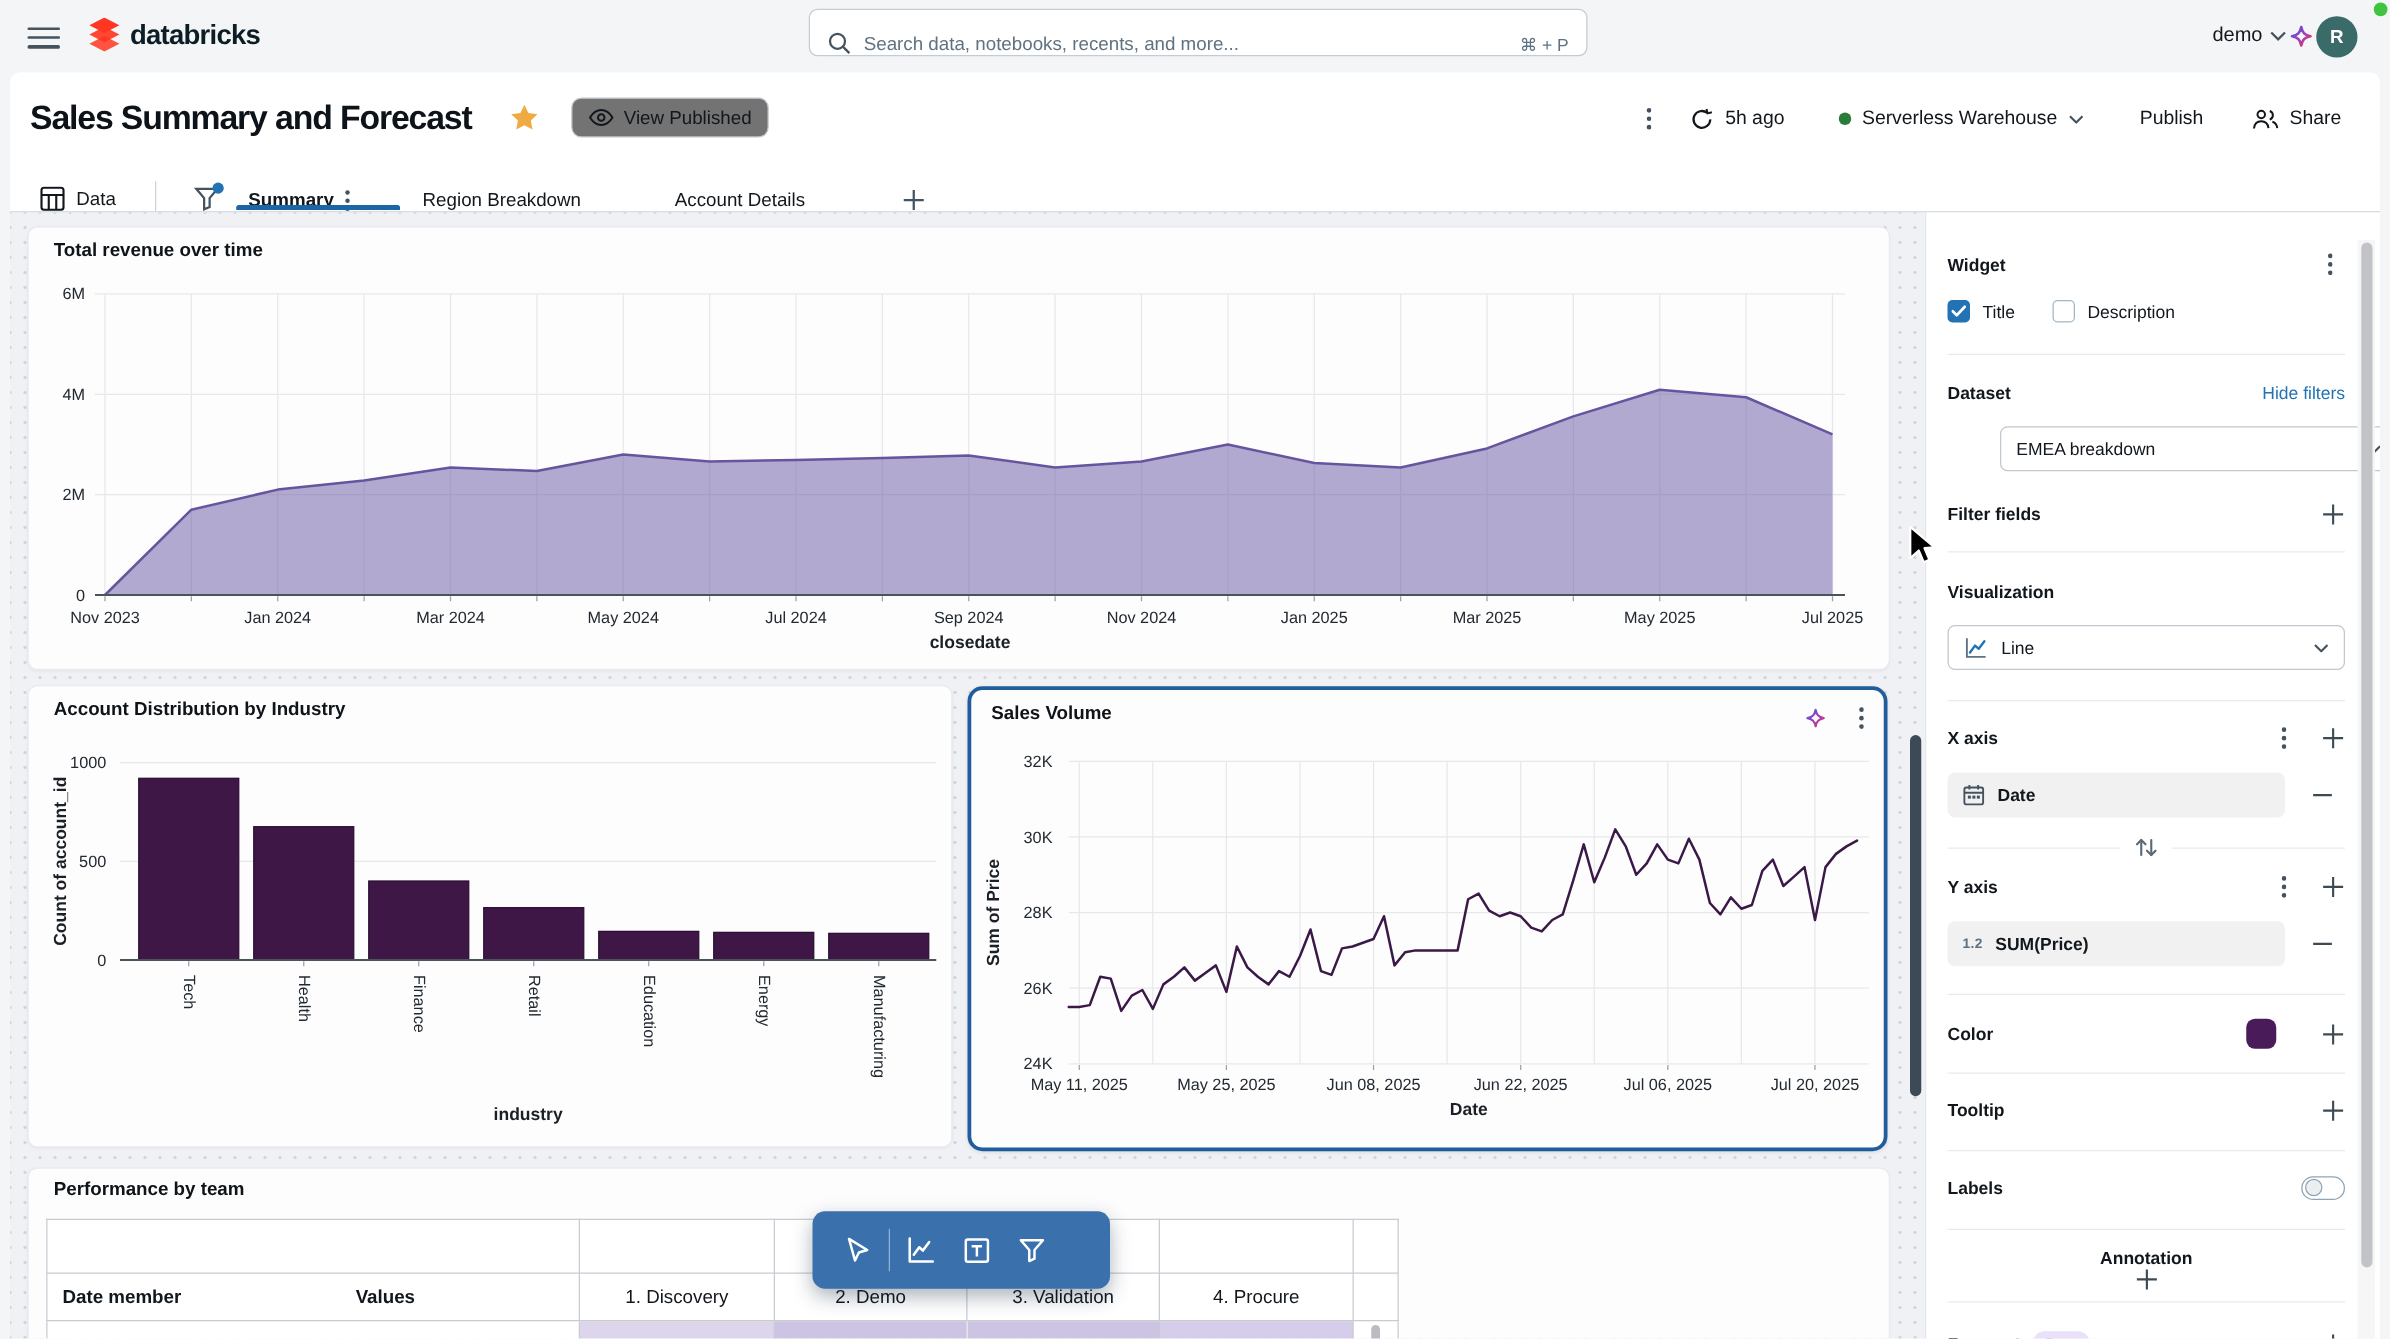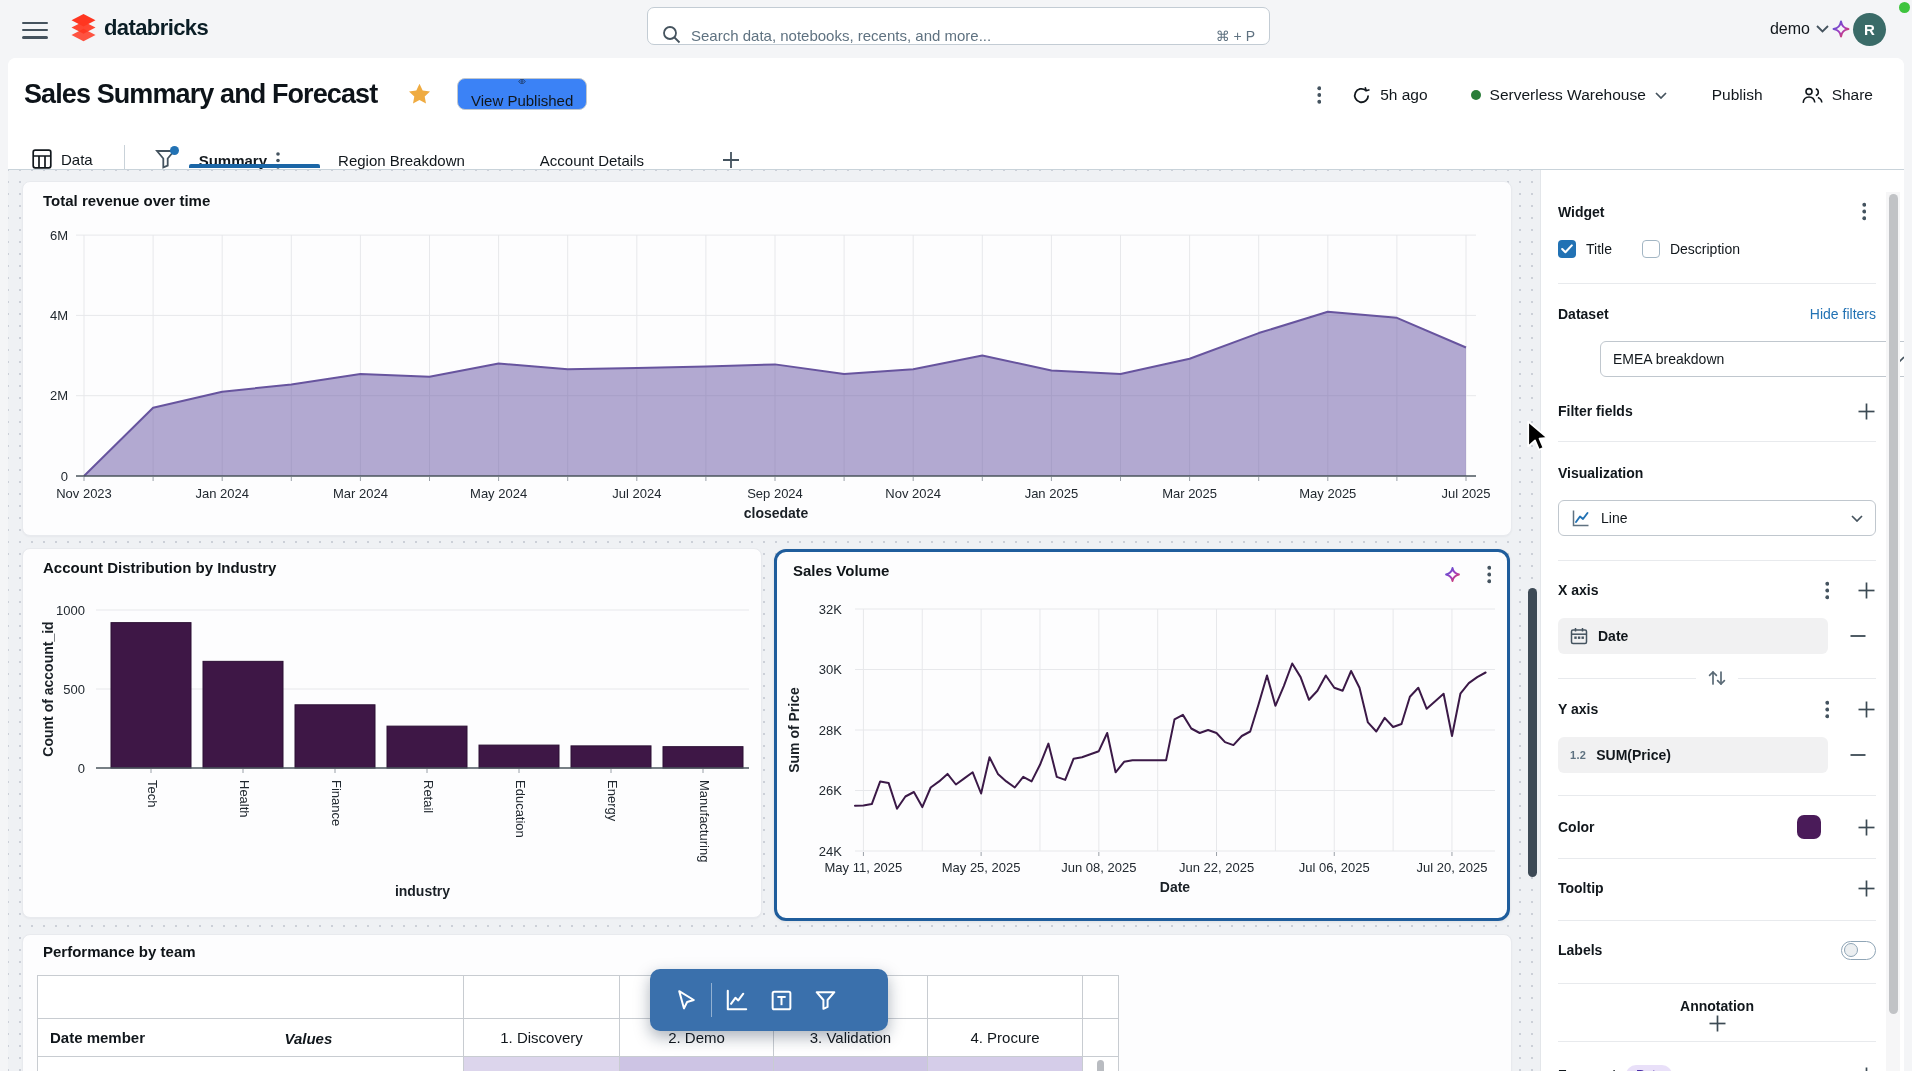--- a/index.html
+++ b/index.html
@@ -20,21 +20,21 @@
   .workspace { display:flex; align-items:center; gap:6px; font-size:16px; color:#11171c; cursor:pointer; }
   .avatar { width:33px; height:33px; border-radius:50%; background:#3a6b68; color:#fff; font-size:15px; font-weight:700; display:flex; align-items:center; justify-content:center; }
   .rec-dot { position:absolute; right:2px; top:2px; width:11px; height:11px; border-radius:50%; background:#3ec43e; }
 
   
   .page { position:absolute; left:8px; top:58px; width:1896px; height:1013px; background:#ffffff; border-radius:8px 8px 0 0; overflow:hidden; }
 
   .page-header { position:absolute; left:0; top:0; width:1896px; height:112px; background:#fff; border-bottom:1px solid #c9d3da; }
   .doc-title { position:absolute; left:16px; top:21px; font-size:27px; font-weight:700; color:#0d1319; letter-spacing:-0.9px; }
   .fav-star { position:absolute; left:400px; top:25px; }
-  .btn-view { position:absolute; left:449px; top:20px; height:32px; padding:0 13px; display:flex; align-items:center; gap:8px; border:1px solid #c0c7ce; border-radius:8px; background:#3b82f6; font-size:15px; font-weight:500; color:#11171c; cursor:pointer;flex-direction:column; }
+  .btn-view { position:absolute; left:449px; top:20px; height:32px; padding:0 13px; display:flex; align-items:center; gap:8px; border:1px solid #c0c7ce; border-radius:8px; background:#737373; font-size:15px; font-weight:500; color:#11171c; cursor:pointer; }
   .hdr-actions { position:absolute; right:31px; top:22px; height:30px; display:flex; align-items:center; gap:31px; }
   .hdr-item { display:flex; align-items:center; gap:9px; font-size:15.5px; font-weight:500; color:#11171c; cursor:pointer; white-space:nowrap; }
   .status-dot { width:10px; height:10px; border-radius:50%; background:#2a7d39; }
 
   .tabsbar { position:absolute; left:0; top:70px; width:1896px; height:41px; display:flex; align-items:flex-end; }
   .tab { display:flex; align-items:center; gap:9px; font-size:15px; color:#11171c; cursor:pointer; }
   .tab-sep { width:1px; height:24px; background:#c9d2d9; }
   .active-underline { position:absolute; left:181px; top:106px; width:131px; height:4px; background:#1b66a6; border-radius:2px 2px 0 0; }
 
   
@@ -49,21 +49,21 @@
   .wchart { position:absolute; left:0; top:0; }
 
   
   .pt-table { position:absolute; left:14px; top:40px; border-collapse:collapse; table-layout:fixed; background:#fff; }
   .pt-table td { border:1px solid #c8ccd1; font-size:15px; color:#11171c; padding:0 12px; overflow:hidden; white-space:nowrap; }
   .pt-table .r1 td { height:43px; }
   .pt-table .r2 td { height:38px; }
   .pt-table .r3 td { height:30px; }
   .cell-rowhead { position:relative; }
   .cell-rowhead .lbl1 { font-weight:700; }
-  .cell-rowhead .lbl2 { position:absolute; left:58%; top:50%; transform:translateY(-50%); font-weight:700; font-style:italic; }
+  .cell-rowhead .lbl2 { position:absolute; left:58%; top:50%; transform:translateY(-50%); font-weight:700; }
   .stage-h { text-align:center; }
   .tbl-thumb { width:7px; height:26px; background:#b9bcc1; border-radius:4px; margin:2px auto 0; }
 
   
   .edit-toolbar { position:absolute; left:642px; top:799px; width:238px; height:62px; background:#3a70ac; border-radius:10px; box-shadow:0 6px 16px rgba(15,35,60,0.35); display:flex; align-items:center; z-index:6; }
   .edit-toolbar .tbtn { width:44px; height:44px; display:flex; align-items:center; justify-content:center; cursor:pointer; }
   .edit-toolbar .tdiv { width:1px; height:34px; background:rgba(255,255,255,0.45); margin:0 3px; }
 
   .canvas-scrollthumb { position:absolute; left:1520px; top:418px; width:9px; height:289px; background:#3d4a56; border-radius:5px; }
 

